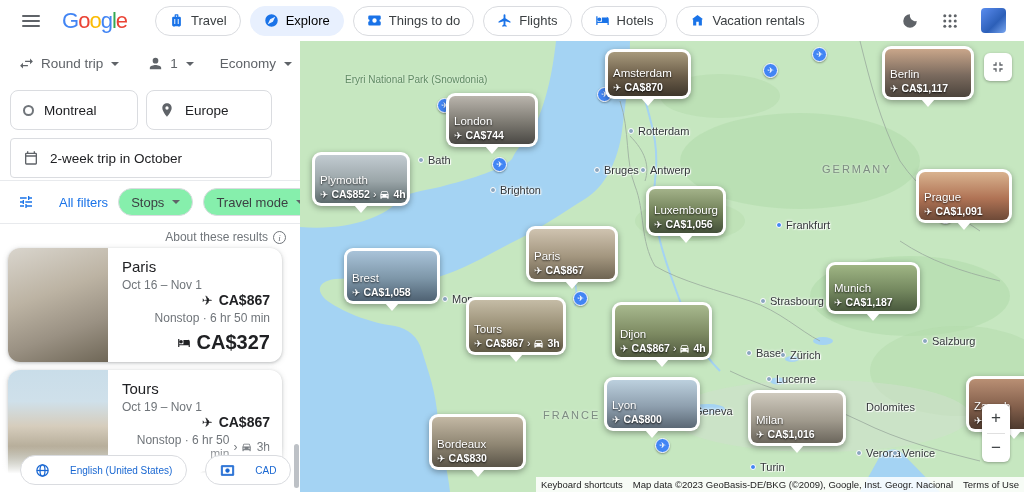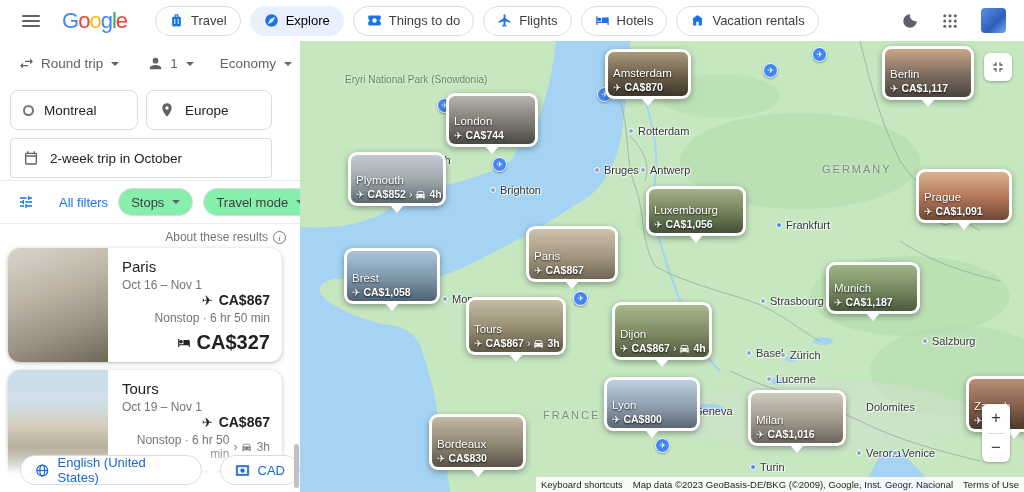--- a/index.html
+++ b/index.html
@@ -59,21 +59,21 @@
   .rprices { margin-top:auto; text-align:right; }
   .rflight { font-size:14px; font-weight:700; color:#202124; display:flex; justify-content:flex-end; align-items:center; gap:6px; }
   .rflight .pl { font-weight:400; font-size:13px; }
   .rdetails { font-size:12px; color:#70757a; margin-top:3px; display:flex; justify-content:flex-end; align-items:center; gap:4px; }
   .rdetails svg { width:12px; height:12px; fill:#70757a; }
   .rhotel { font-size:20px; font-weight:700; color:#202124; margin-top:6px; display:flex; justify-content:flex-end; align-items:center; gap:6px; }
   .rhotel svg { width:14px; height:14px; fill:#202124; }
 
   .panel-fade { position:absolute; left:0; right:0; bottom:0; height:46px; background:linear-gradient(to bottom, rgba(255,255,255,0), #ffffff 60%); z-index:3; }
   .panel-footer { position:absolute; left:20px; bottom:7px; display:flex; gap:18px; z-index:4; }
-  .fbtn { display:inline-flex; align-items:center; gap:8px; height:30px; padding:0 14px; border:1px solid #dadce0; border-radius:16px; font-size:13px; color:#1967d2; font-weight:500; background:#fff; cursor:pointer; }
+  .fbtn { display:inline-flex; align-items:center; gap:20px; height:30px; padding:0 14px; border:1px solid #dadce0; border-radius:16px; font-size:10px; color:#1967d2; font-weight:500; background:#fff; cursor:pointer; }
   .fbtn svg { width:15px; height:15px; fill:#1967d2; stroke:#1967d2; }
   .scrollthumb { position:absolute; right:1px; bottom:4px; width:5px; height:44px; border-radius:3px; background:#bdc1c6; z-index:5; }
 
   
   .map { position:absolute; left:300px; top:41px; right:0; bottom:0; overflow:hidden; background:#a4d3f3; }
   .map svg.base { position:absolute; left:0; top:0; }
 
   .mlabel { position:absolute; display:flex; align-items:center; gap:4px; font-size:11px; color:#33373a; text-shadow:0 0 3px #fff,0 0 3px #fff,1px 1px 0 rgba(255,255,255,.8); z-index:3; white-space:nowrap; }
   .ldot { width:6px; height:6px; border-radius:50%; background:#8aa6c0; border:1px solid #fff; flex:none; }
   .ldot.blue { background:#4285f4; }
@@ -490,36 +490,36 @@
   <div class="mcard" style="left:146px;top:52px;width:92px;height:54px;">
     <div class="mphoto mph-2"></div>
     <div class="mtext">
         <div class="mname">London</div>
       <div class="mprice">
           <span class="mplane">✈</span>
           <span>CA$744</span>
         </div>
       </div>
   </div>
-  <div class="mcard" style="left:12px;top:111px;width:98px;height:54px;margin-left:36px;">
+  <div class="mcard" style="left:12px;top:111px;width:98px;height:54px;">
     <div class="mphoto mph-3"></div>
     <div class="mtext">
         <div class="mname">Plymouth</div>
       <div class="mprice">
           <span class="mplane">✈</span>
           <span>CA$852</span>
           <span class="mchev">›</span>
           <svg class="mcar" viewBox="0 0 24 24">
             <path d="M18.9 6c-.2-.6-.8-1-1.4-1h-11c-.7 0-1.2.4-1.4 1L3 12v8c0 .6.4 1 1 1h1c.6 0 1-.4 1-1v-1h12v1c0 .6.4 1 1 1h1c.6 0 1-.4 1-1v-8l-2.1-6zM6.5 16c-.8 0-1.5-.7-1.5-1.5S5.7 13 6.5 13s1.5.7 1.5 1.5S7.3 16 6.5 16zm11 0c-.8 0-1.5-.7-1.5-1.5s.7-1.5 1.5-1.5 1.5.7 1.5 1.5-.7 1.5-1.5 1.5zM5 11l1.5-4.5h11L19 11H5z"></path>
           </svg>
           <span>4h</span>
         </div>
       </div>
   </div>
-  <div class="mcard" style="left:346px;top:145px;width:100px;height:50px;">
+  <div class="mcard" style="left:346px;top:145px;width:80px;height:50px;">
     <div class="mphoto mph-4"></div>
     <div class="mtext">
         <div class="mname">Luxembourg</div>
       <div class="mprice">
           <span class="mplane">✈</span>
           <span>CA$1,056</span>
         </div>
       </div>
   </div>
   <div class="mcard" style="left:616px;top:128px;width:96px;height:54px;">

